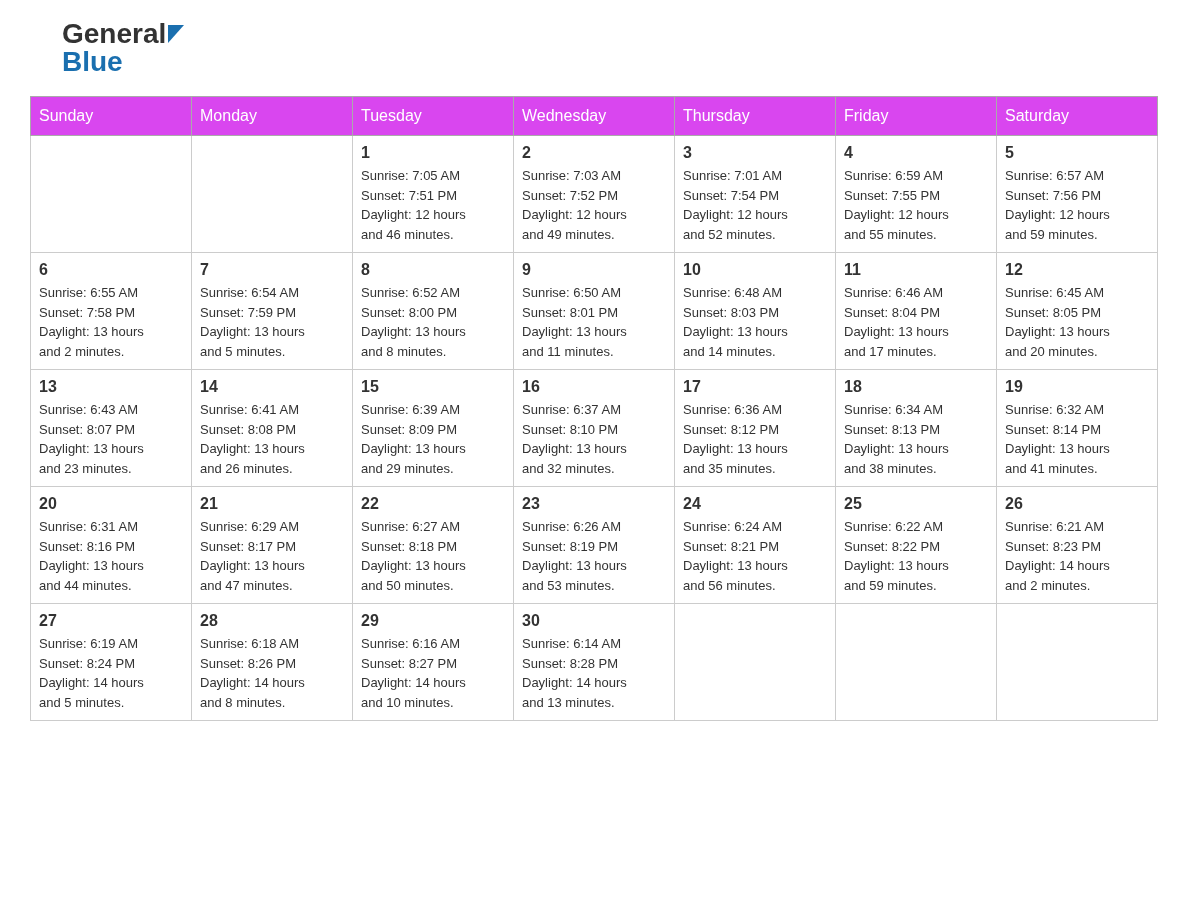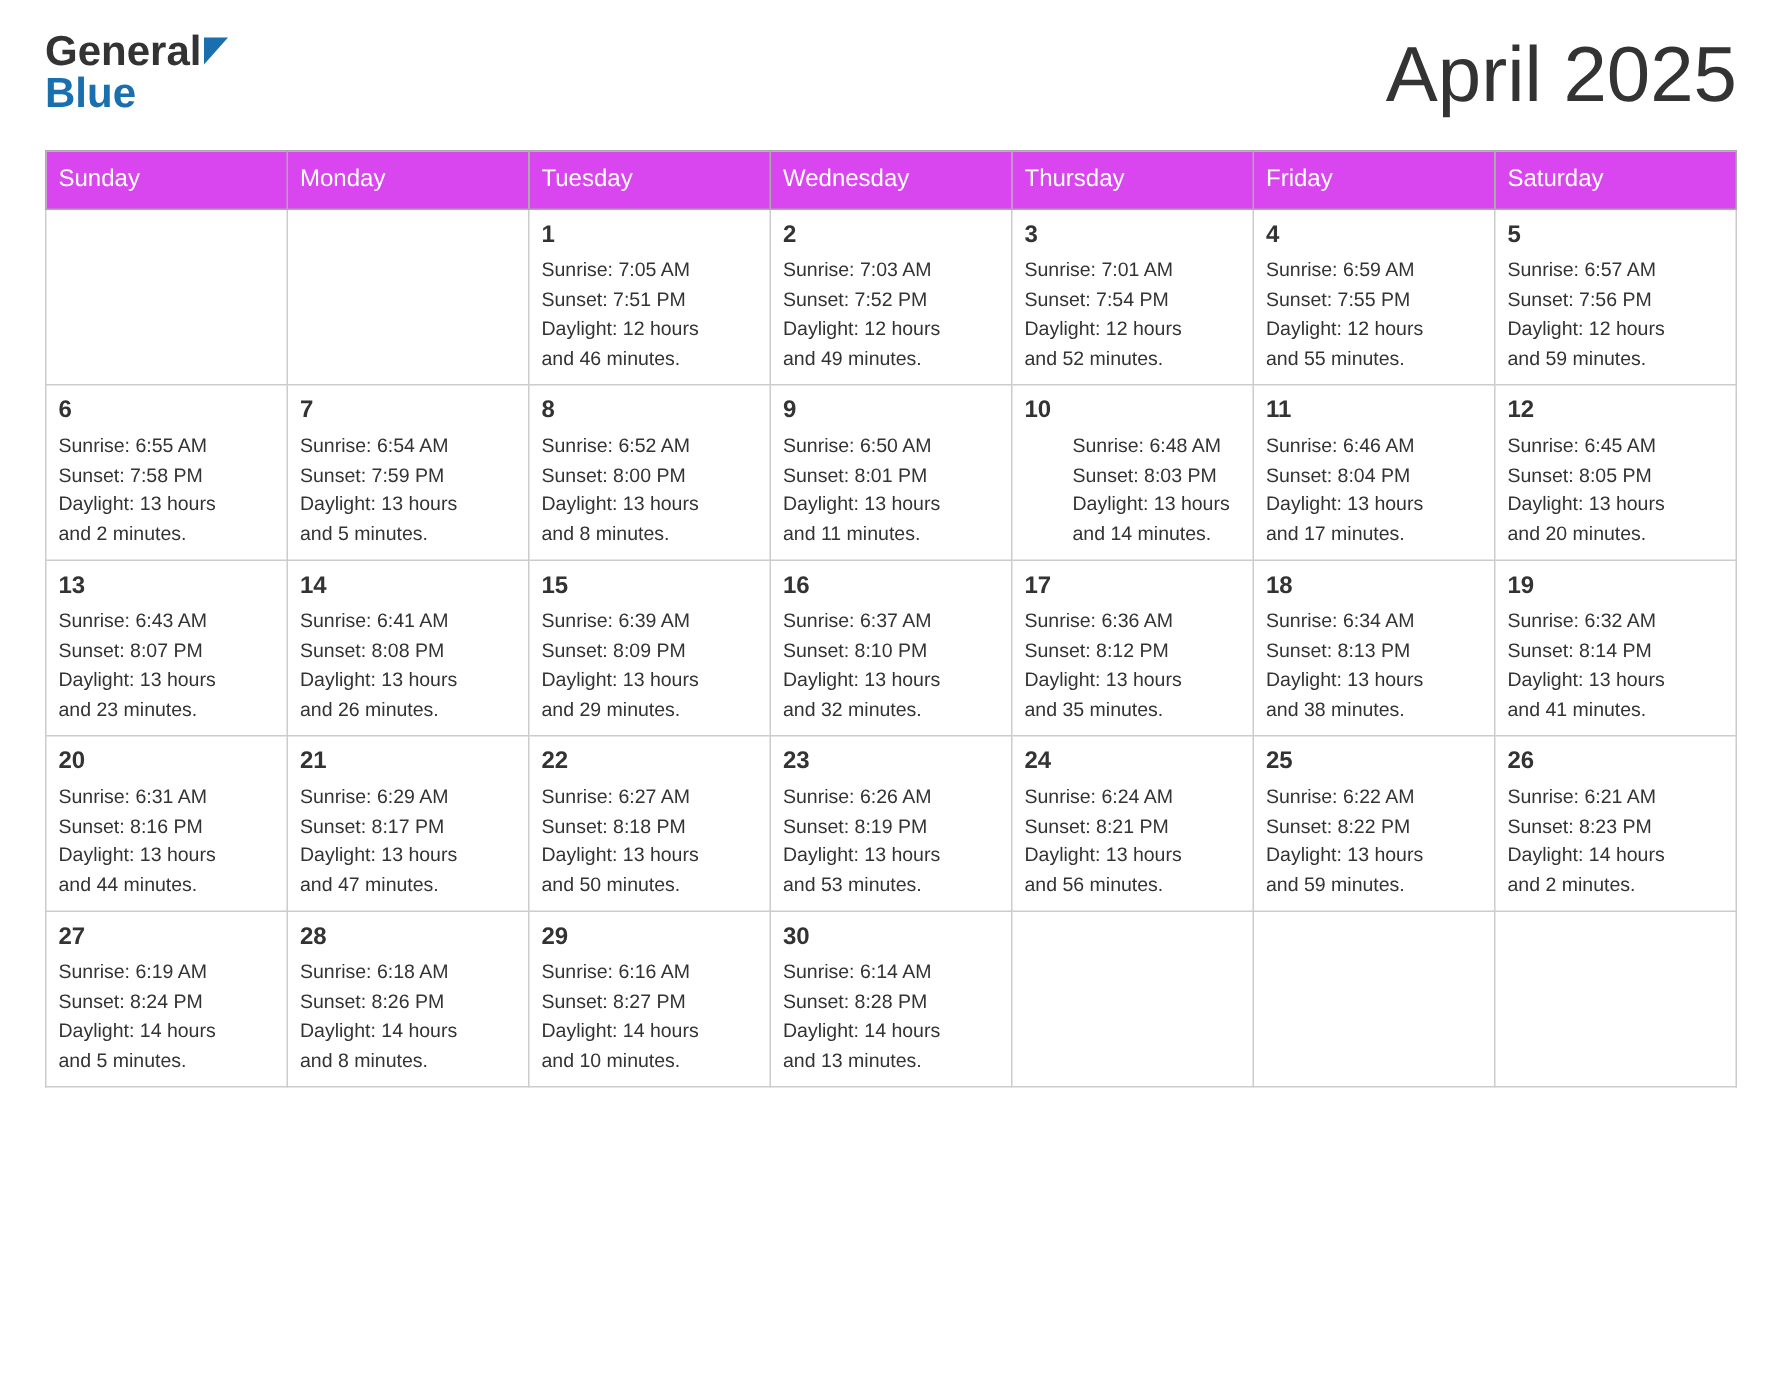--- a/index.html
+++ b/index.html
@@ -13,20 +13,21 @@
     }
     .header {
       display: flex;
       justify-content: space-between;
       align-items: flex-start;
       margin-bottom: 20px;
     }
     .logo {
       display: flex;
       align-items: center;
+      margin-left: 32px;
     }
     .logo-text-general {
       font-size: 28px;
       font-weight: bold;
       color: #333;
       line-height: 1;
     }
     .logo-text-blue {
       font-size: 28px;
       font-weight: bold;
@@ -104,21 +105,20 @@
         <div style="display:flex;flex-direction:column;align-items:flex-start;margin-left:2px;">
           <div style="width:0;height:0;border-left:16px solid #1a6faf;border-top:0;border-bottom:18px solid transparent;margin-bottom:0;"></div>
         </div>
       </div>
       <div>
         <span class="logo-text-blue">Blue</span>
       </div>
     </div>
   </div>
   <div class="title-section">
-    <div class="calendar-title">April 2025</div>
   </div>
 </div>
 
 <table class="calendar">
   <thead>
     <tr>
     <th>Sunday</th>
         <th>Monday</th>
         <th>Tuesday</th>
         <th>Wednesday</th>
@@ -191,21 +191,21 @@
         </td>
         <td>
           <div class="day-number">9</div>
           <div class="day-info" style="white-space: pre-line;">Sunrise: 6:50 AM
 Sunset: 8:01 PM
 Daylight: 13 hours
 and 11 minutes.</div>
         </td>
         <td>
           <div class="day-number">10</div>
-          <div class="day-info" style="white-space: pre-line; margin-left: 32px;">Sunrise: 6:48 AM
+          <div class="day-info" style="white-space: pre-line;">Sunrise: 6:48 AM
 Sunset: 8:03 PM
 Daylight: 13 hours
 and 14 minutes.</div>
         </td>
         <td>
           <div class="day-number">11</div>
           <div class="day-info" style="white-space: pre-line;">Sunrise: 6:46 AM
 Sunset: 8:04 PM
 Daylight: 13 hours
 and 17 minutes.</div>

